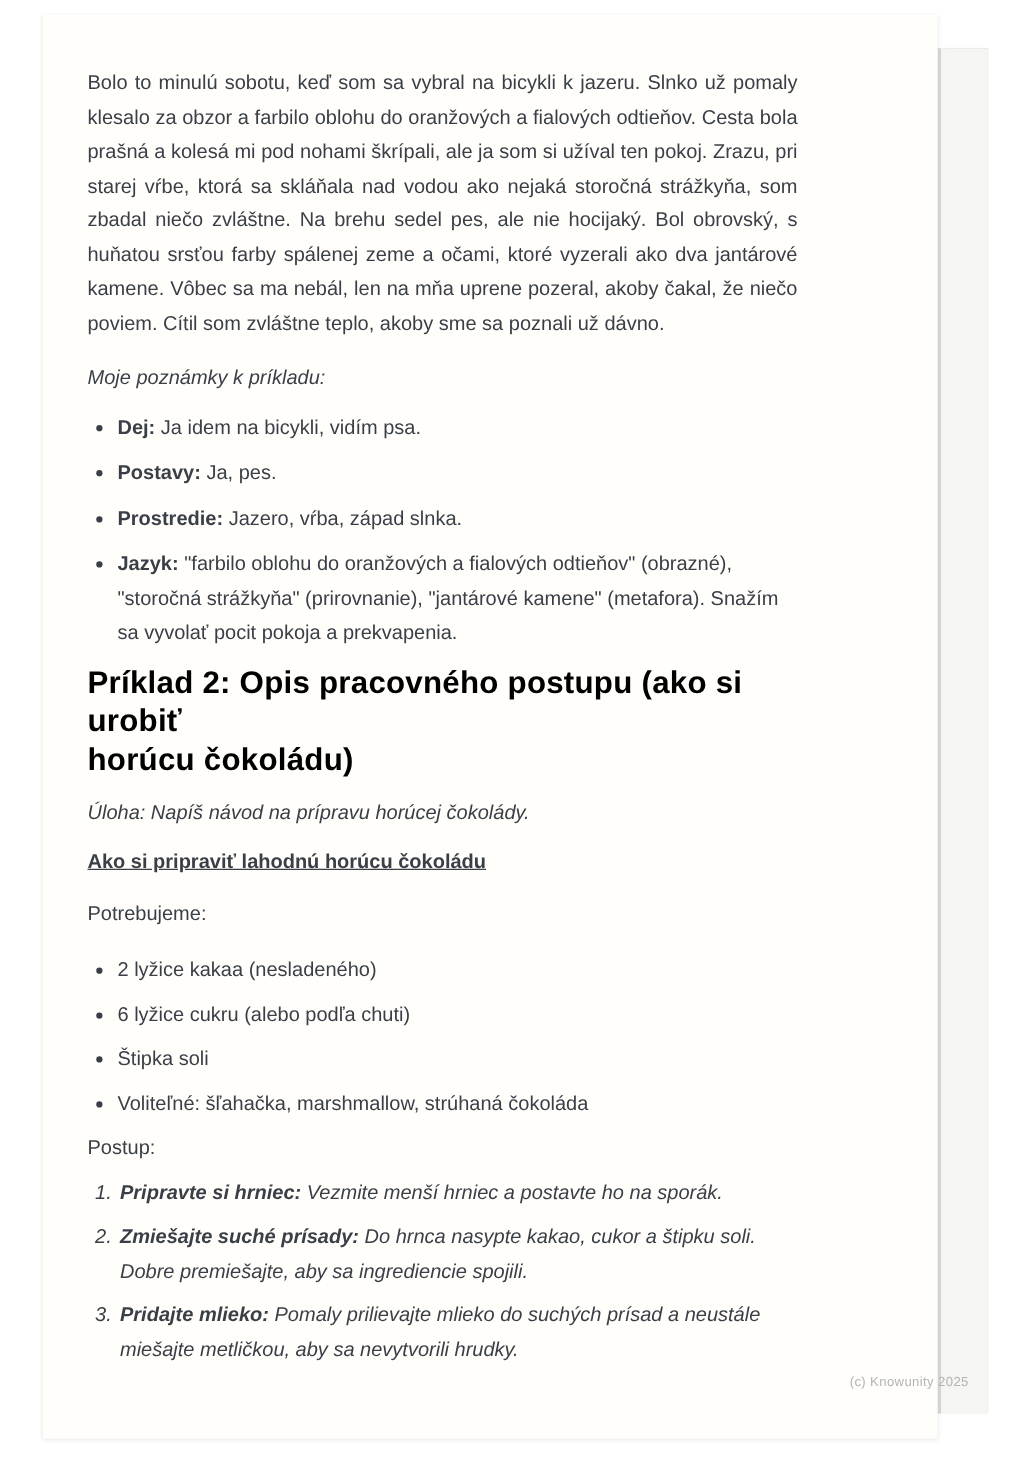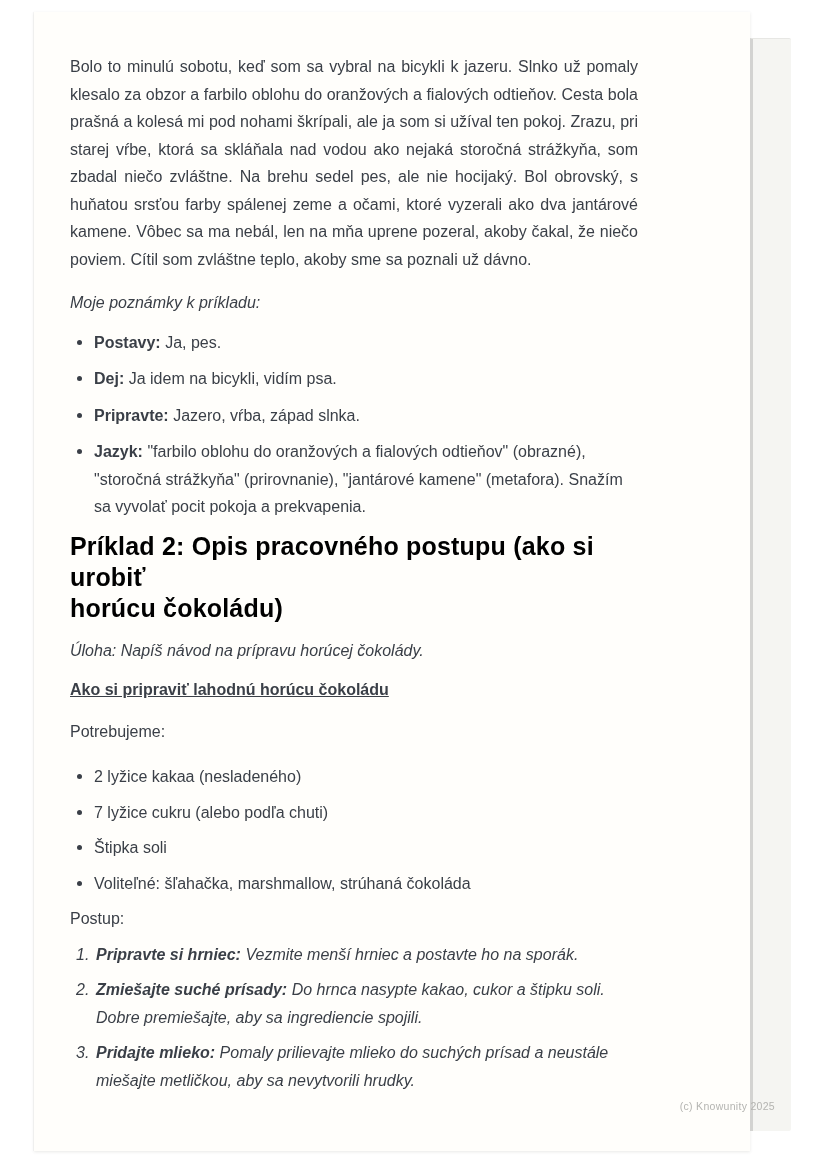--- a/index.html
+++ b/index.html
@@ -78,29 +78,29 @@
 
 <div class="page">
   <div class="content">
 
     <p class="para">Bolo to minulú sobotu, keď som sa vybral na bicykli k jazeru. Slnko už pomaly klesalo za obzor a farbilo oblohu do oranžových a fialových odtieňov. Cesta bola prašná a kolesá mi pod nohami škrípali, ale ja som si užíval ten pokoj. Zrazu, pri starej vŕbe, ktorá sa skláňala nad vodou ako nejaká storočná strážkyňa, som zbadal niečo zvláštne. Na brehu sedel pes, ale nie hocijaký. Bol obrovský, s huňatou srsťou farby spálenej zeme a očami, ktoré vyzerali ako dva jantárové kamene. Vôbec sa ma nebál, len na mňa uprene pozeral, akoby čakal, že niečo poviem. Cítil som zvláštne teplo, akoby sme sa poznali už dávno.</p>
 
     <p class="italic notes-intro">Moje poznámky k príkladu:</p>
 
     <ul class="notes">
       <li>
+        <strong class="lbl">Dej:</strong>
+        <span class="ml">Ja idem na bicykli, vidím psa.</span>
+      </li>
+      <li>
         <strong class="lbl">Postavy:</strong>
         <span class="ml">Ja, pes.</span>
       </li>
       <li>
-        <strong class="lbl">Dej:</strong>
-        <span class="ml">Ja idem na bicykli, vidím psa.</span>
-      </li>
-      <li>
-        <strong class="lbl">Pripravte:</strong>
+        <strong class="lbl">Prostredie:</strong>
         <span class="ml">Jazero, vŕba, západ slnka.</span>
       </li>
       <li>
         <strong class="lbl">Jazyk:</strong>
         <span class="ml">"farbilo oblohu do oranžových a fialových odtieňov" (obrazné),
 "storočná strážkyňa" (prirovnanie), "jantárové kamene" (metafora). Snažím
 sa vyvolať pocit pokoja a prekvapenia.</span>
       </li>
     </ul>
 
@@ -108,21 +108,21 @@
 horúcu čokoládu)</h2>
 
     <p class="italic task">Úloha: Napíš návod na prípravu horúcej čokolády.</p>
 
     <p class="subheading">Ako si pripraviť lahodnú horúcu čokoládu</p>
 
     <p class="lead">Potrebujeme:</p>
 
     <ul class="ingredients">
       <li><span>2 lyžice kakaa (nesladeného)</span></li>
-      <li><span>7 lyžice cukru (alebo podľa chuti)</span></li>
+      <li><span>6 lyžice cukru (alebo podľa chuti)</span></li>
       <li><span>Štipka soli</span></li>
       <li><span>Voliteľné: šľahačka, marshmallow, strúhaná čokoláda</span></li>
     </ul>
 
     <p class="steps-label">Postup:</p>
 
     <ol class="steps">
       <li>
         <strong class="lbl">Pripravte si hrniec:</strong>
         <span class="ml">Vezmite menší hrniec a postavte ho na sporák.</span>

